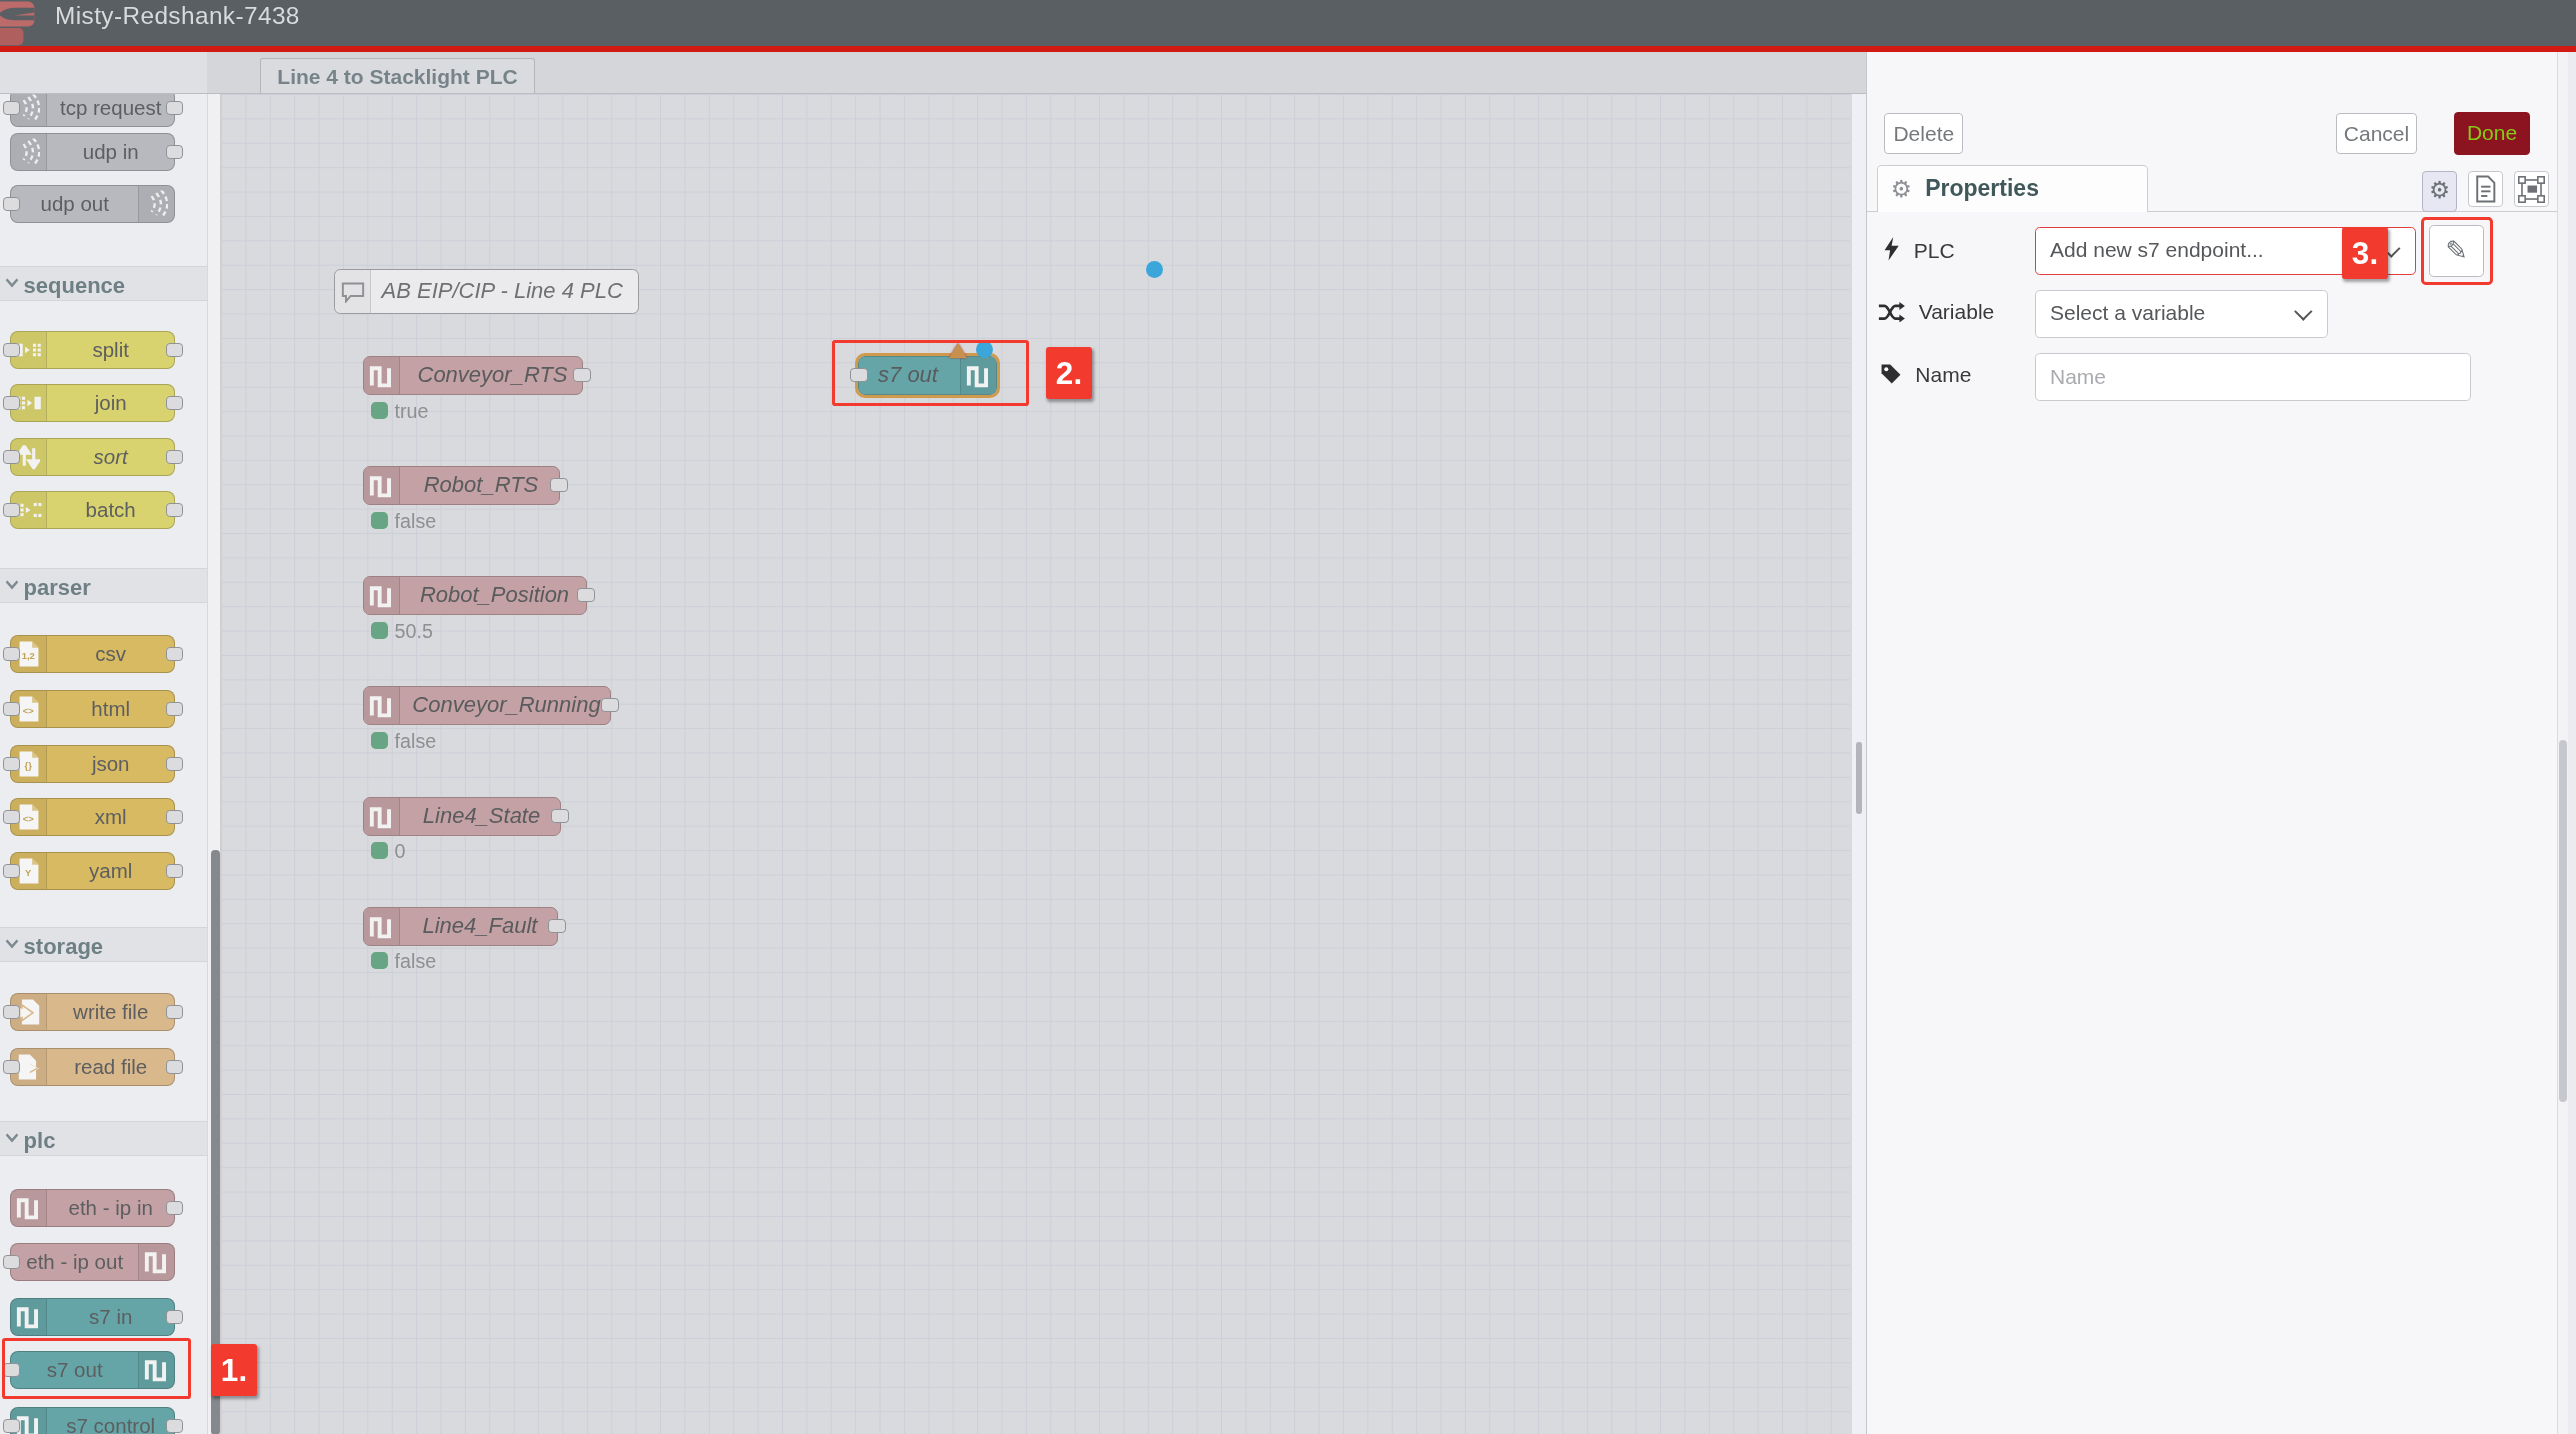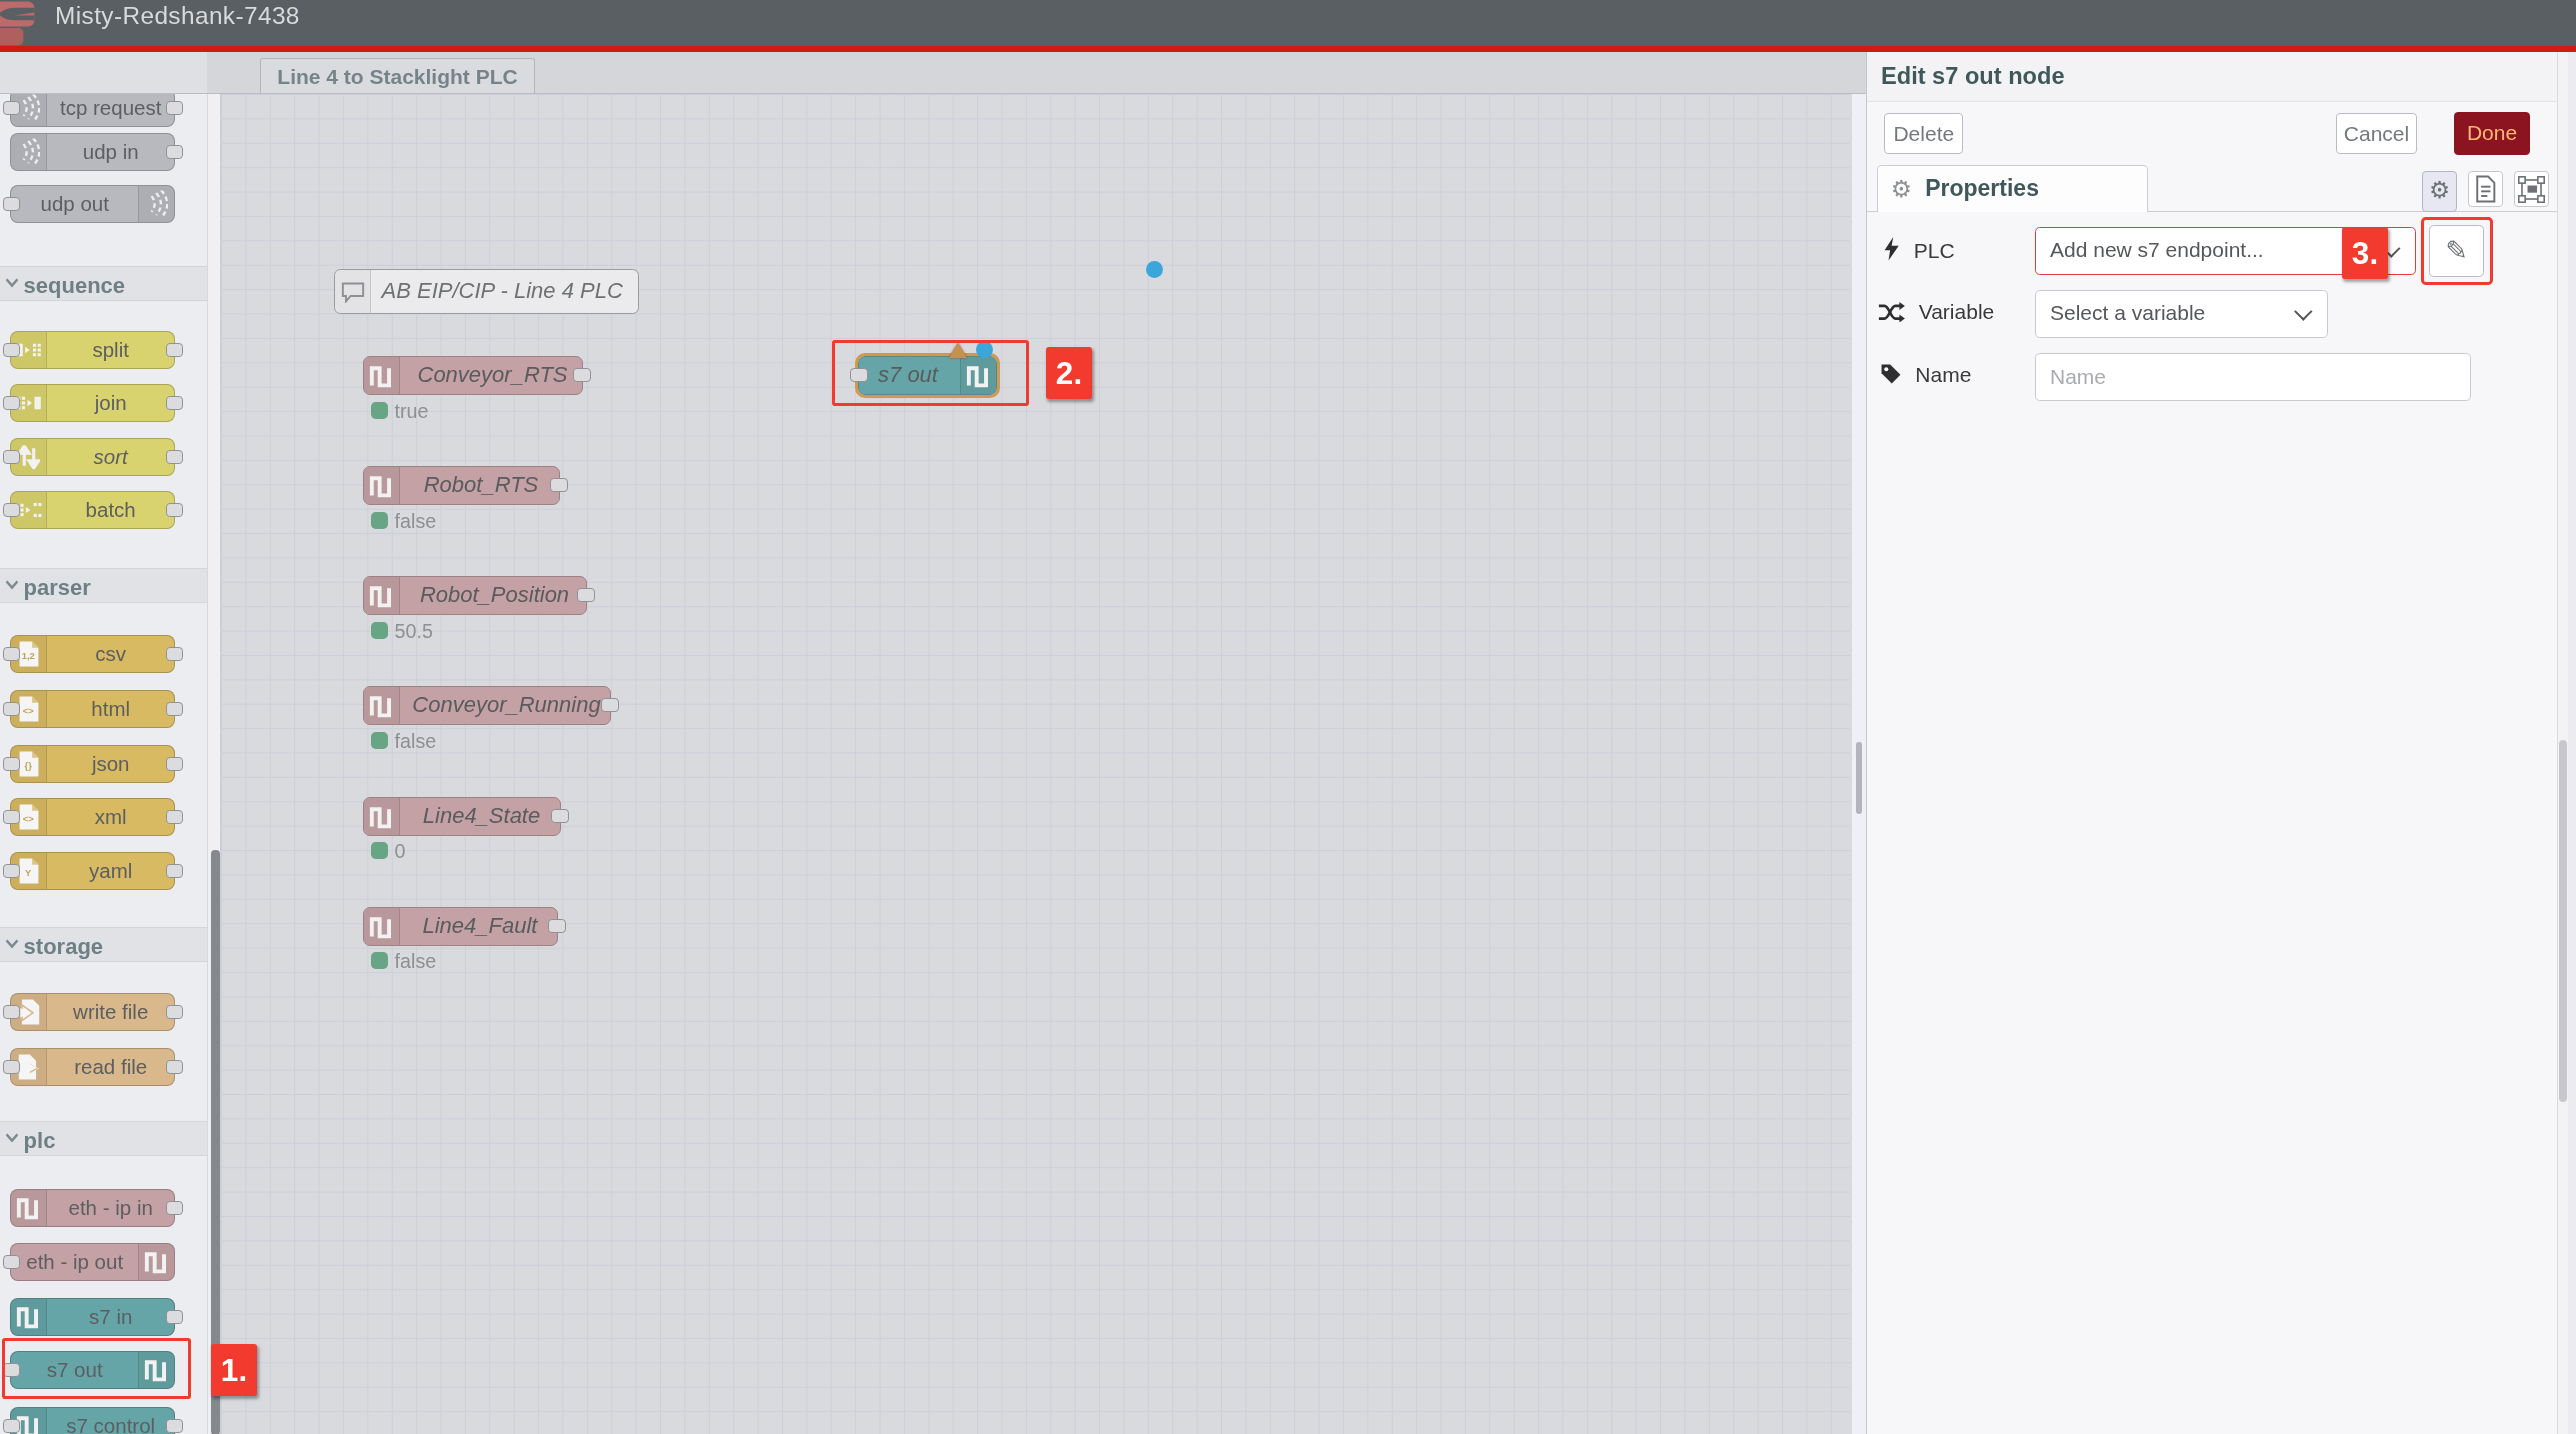--- a/index.html
+++ b/index.html
@@ -61,21 +61,21 @@
   .ann-box { position:absolute; border:3.9px solid #f23a2e; border-radius:3.1px; }
   .ann-badge { position:absolute; width:46px; height:52px; background:#f23a2e; color:#fff; font-size:31.5px; font-weight:bold; text-align:center; line-height:52px; border-radius:3.1px; box-shadow:1.6px 2.4px 3.1px rgba(0,0,0,0.35); }
 
   
   #panel { left:1866px; top:52px; width:691px; height:1382px; background:#f7f7fa; border-left:0.8px solid #c6c6cc; }
   #panel-header { position:absolute; left:0; top:0; width:100%; height:50px; background:#f3f3f6; border-bottom:0.8px solid #e2e2e7; }
   #panel-title { position:absolute; left:14px; top:11px; font-size:23.6px; font-weight:bold; color:#40585a; }
   .btn { position:absolute; height:41px; background:#fff; border:0.8px solid #bbbcc1; border-radius:3.9px; font-size:21px; color:#75797c; text-align:center; line-height:39px; }
   #btn-delete { left:17.3px; top:61px; width:79px; }
   #btn-cancel { left:469px; top:61px; width:81px; }
-  #btn-done { left:587px; top:60px; width:76px; height:43px; background:#8c1420; border:0.8px solid #8c1420; color:#fdba74; }
+  #btn-done { left:587px; top:60px; width:76px; height:43px; background:#8c1420; border:0.8px solid #8c1420; color:#84cc16; }
   #tab-row { position:absolute; left:0; top:113px; width:100%; height:47px; border-bottom:0.8px solid #cccdd2; }
   #tab-properties { position:absolute; left:10.2px; top:0px; width:271px; height:47px; background:#fdfdfe; border:0.8px solid #cccdd2; border-bottom:none; border-radius:4.7px 4.7px 0 0; }
   #tab-properties .gear { position:absolute; left:12.6px; top:9.4px; font-size:23.6px; color:#8d9094; }
   #tab-properties .tlbl { position:absolute; left:47px; top:9.4px; font-size:23px; font-weight:bold; color:#40585a; }
   .mini-btn { position:absolute; top:5.5px; width:35px; height:36px; background:#fff; border:0.8px solid #c6c7cc; border-radius:3.9px; text-align:center; }
   #mini-gear { left:555px; background:#e7e7f3; border-color:#b4b5c4; height:41px; }
   #mini-gear span { font-size:23.6px; color:#6d7175; line-height:36px; }
   #mini-doc { left:601px; } #mini-appearance { left:647px; }
   .form-row-label { position:absolute; font-size:21px; color:#39393b; }
   .form-row-label svg, .form-row-label .ficon { vertical-align:-3.1px; margin-right:7.9px; }
@@ -503,23 +503,20 @@
     <div class="ann-box" style="left: 611px; top: 246px; width: 197px; height: 66px;"></div>
     <div class="ann-badge" style="left: 825px; top: 253px;">2.</div>
   </div>
 <div id="canvas-scroll-track" class="abs"></div>
 <div id="canvas-scroll-thumb" class="abs"></div>
 
 <div class="ann-box" style="left:1.6px; top:1338px; width:189px; height:61px;"></div>
 <div class="ann-badge" style="left:211px; top:1344px;">1.</div>
 
 <div id="panel" class="abs">
-  <div id="panel-header">
-    <div id="panel-title">Edit s7 out node</div>
-  </div>
   <div id="btn-delete" class="btn">Delete</div>
   <div id="btn-cancel" class="btn">Cancel</div>
   <div id="btn-done" class="btn">Done</div>
 
   <div id="tab-row">
     <div id="tab-properties">
       <span class="gear">⚙</span>
       <span class="tlbl">Properties</span>
     </div>
     <div id="mini-gear" class="mini-btn">

